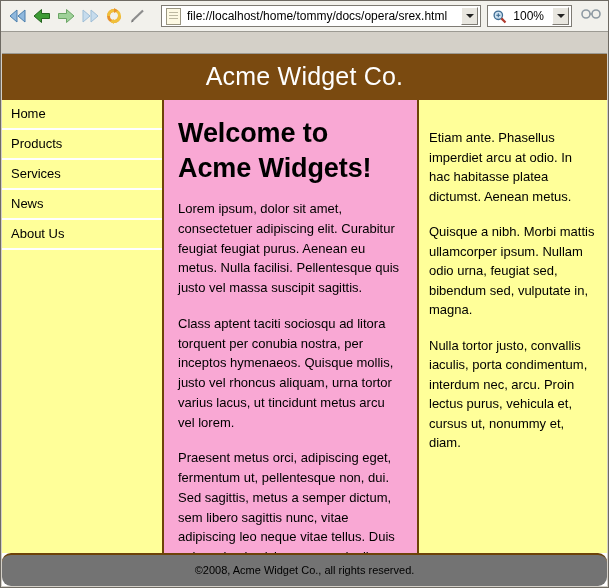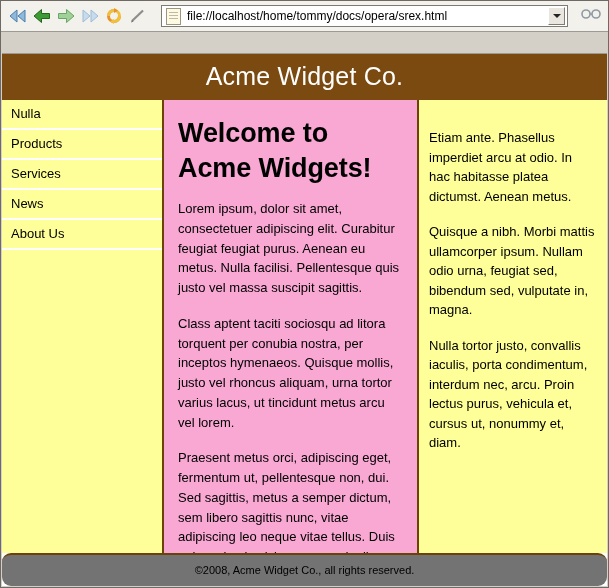--- a/index.html
+++ b/index.html
@@ -308,39 +308,53 @@
     <div class="tb-sep"></div>
 
     <div class="urlbox">
       <div class="page-ico"></div>
       <div class="url-text" title="Enter web address">file://localhost/home/tommy/docs/opera/srex.html</div>
       <div class="dropbtn">
         <span class="arr"></span>
       </div>
     </div>
 
+    <div class="zoombox">
+      <span style="display:flex;align-items:center;padding:0 2px 0 4px;">
+        <svg width="15" height="15" viewBox="0 0 15 15">
+          <circle cx="6.3" cy="6.3" r="4.2" fill="#cfe3f2" stroke="#3f6d93" stroke-width="1.3"></circle>
+          <line x1="6.3" y1="4.3" x2="6.3" y2="8.3" stroke="#3f6d93" stroke-width="1.1"></line>
+          <line x1="4.3" y1="6.3" x2="8.3" y2="6.3" stroke="#3f6d93" stroke-width="1.1"></line>
+          <line x1="9.4" y1="9.4" x2="13.5" y2="13.5" stroke="#b03a2e" stroke-width="2.2"></line>
+        </svg>
+      </span>
+      <span class="ztext">100%</span>
+      <div class="dropbtn">
+        <span class="arr"></span>
+      </div>
+    </div>
 
     <span class="glasses">
       <svg width="22" height="16" viewBox="0 0 22 16">
         <circle cx="6" cy="8" r="4" fill="none" stroke="#8e9aa3" stroke-width="1.6"></circle>
         <circle cx="16" cy="8" r="4" fill="none" stroke="#8e9aa3" stroke-width="1.6"></circle>
         <line x1="10" y1="8" x2="12" y2="8" stroke="#8e9aa3" stroke-width="1.6"></line>
       </svg>
     </span>
   </div>
 
   <div class="viewport">
     <div class="page">
 
       <div class="site-header">Acme Widget Co.</div>
 
       <div class="columns">
 
         <div class="nav">
-          <a class="nav-item" href="#">Nulla</a>
+          <a class="nav-item" href="#">Home</a>
           <a class="nav-item" href="#">Products</a>
           <a class="nav-item" href="#">Services</a>
           <a class="nav-item" href="#">News</a>
           <a class="nav-item" href="#">About Us</a>
         </div>
 
         <div class="content">
           <h1>Welcome to Acme Widgets!</h1>
           <p>Lorem ipsum, dolor sit amet, consectetuer adipiscing elit. Curabitur feugiat feugiat purus. Aenean eu metus. Nulla facilisi. Pellentesque quis justo vel massa suscipit sagittis.</p>
           <p>Class aptent taciti sociosqu ad litora torquent per conubia nostra, per inceptos hymenaeos. Quisque mollis, justo vel rhoncus aliquam, urna tortor varius lacus, ut tincidunt metus arcu vel lorem.</p>

